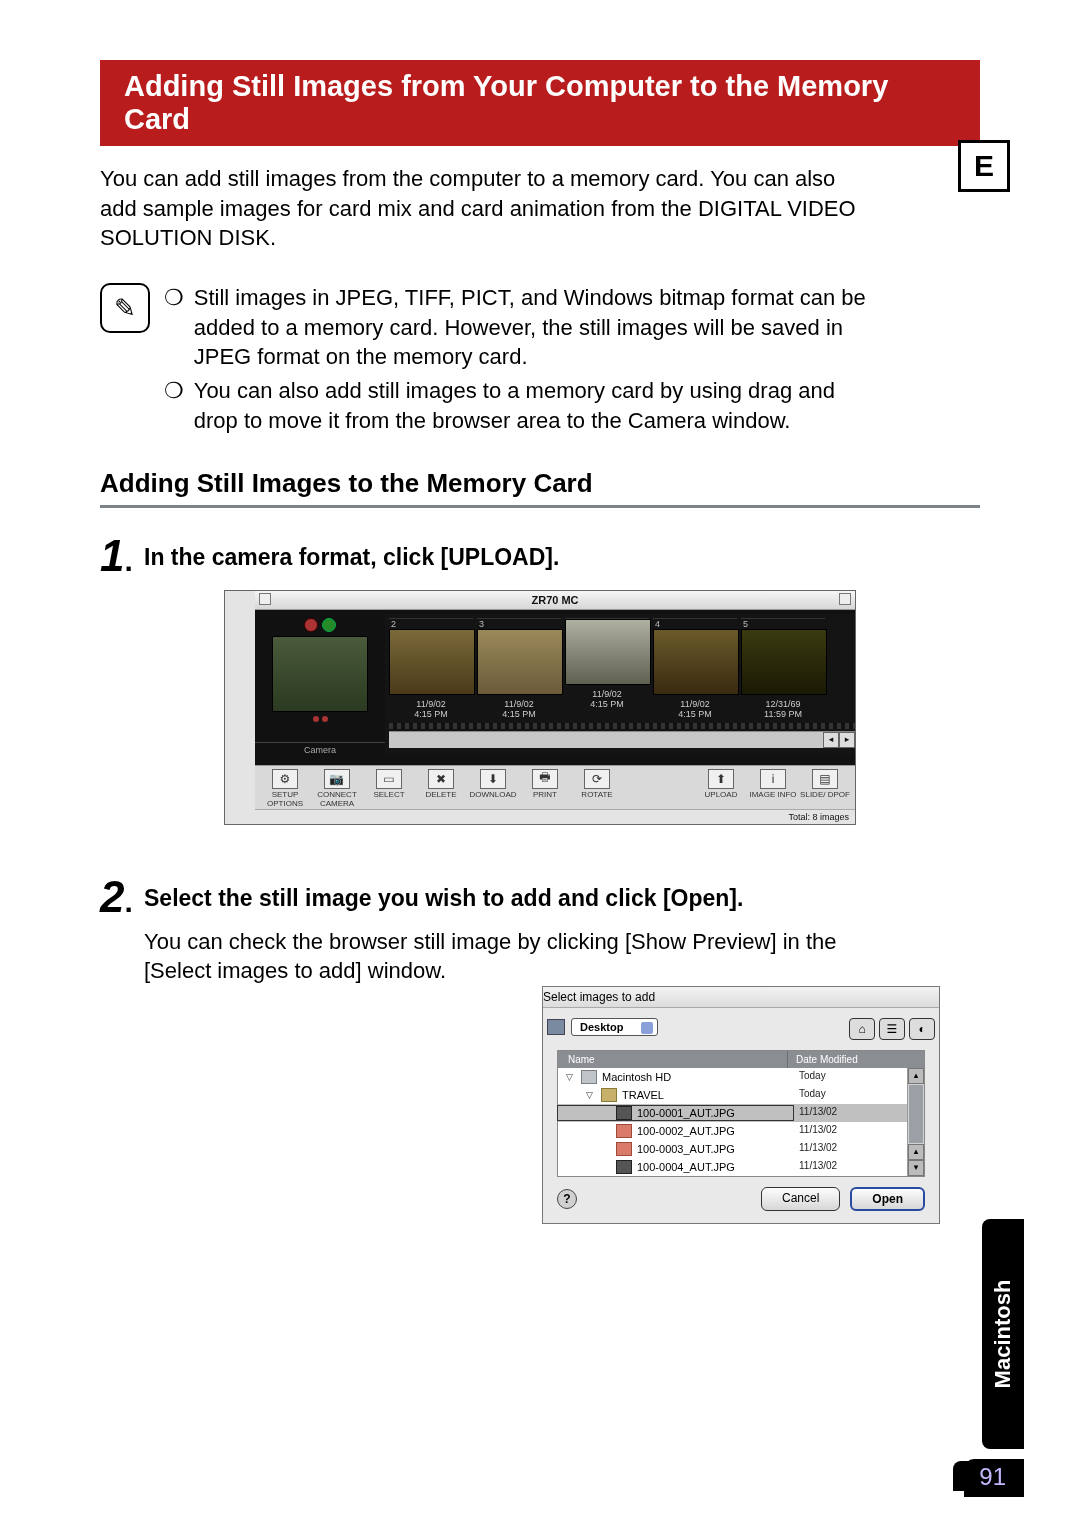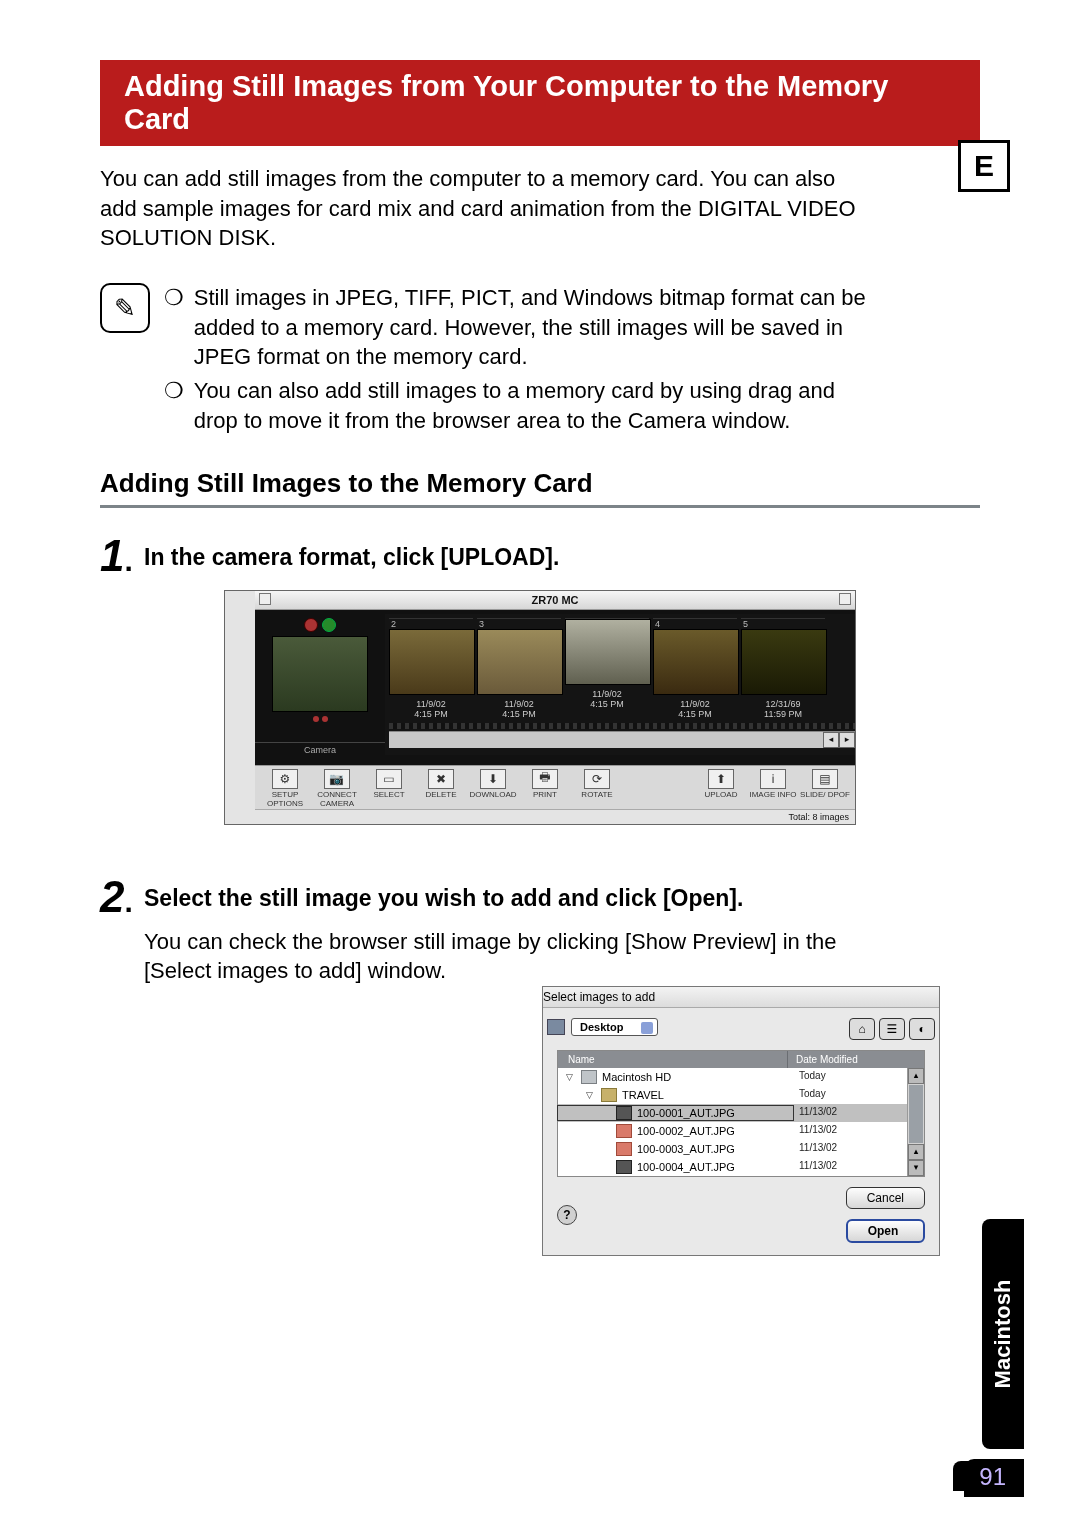--- a/index.html
+++ b/index.html
@@ -402,21 +402,21 @@
   .sel-actions{
     display:flex;
     justify-content:space-between;
     align-items:center;
     padding:10px 14px 12px 14px;
   }
   .help-ic{
     width:18px;height:18px;border:1px solid #444;border-radius:50%;
     display:flex;align-items:center;justify-content:center;font-weight:700;font-size:12px;background:#d0d0d0;
   }
-  .sel-btns{ display:flex; gap:10px;flex-direction:column; }
+  .sel-btns{ display:flex; gap:10px; }
   .btn{
     border:1px solid #333;
     background:linear-gradient(#fdfdfd,#d7d7d7);
     border-radius:6px;
     padding:3px 20px;
     font-size:12px;
   }
   .btn.default{
     border:2px solid #2a4aa0;
     font-weight:700;

